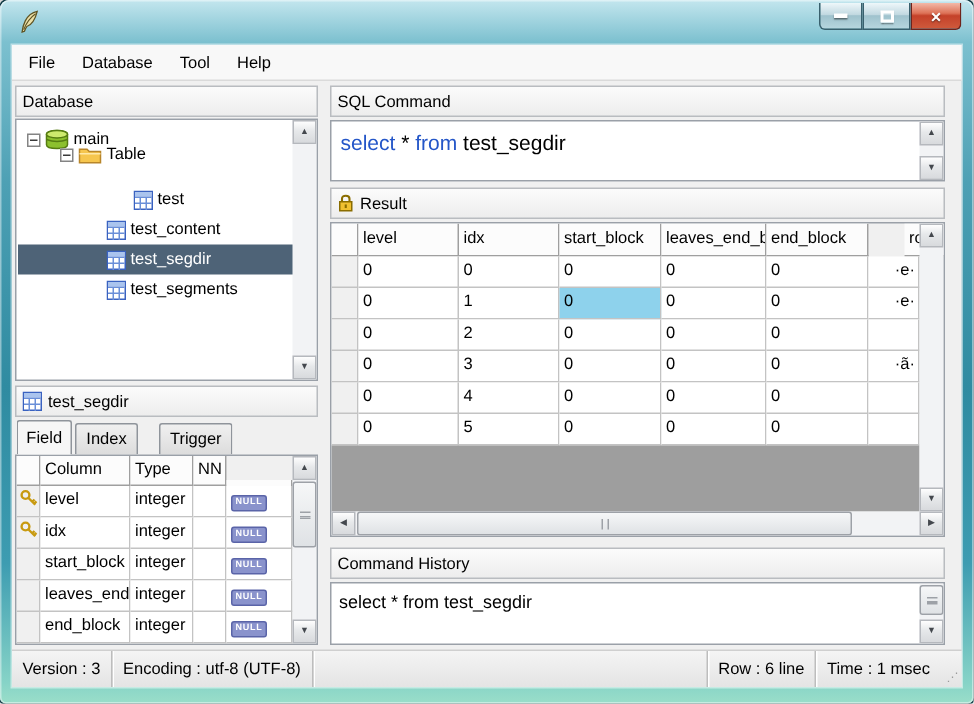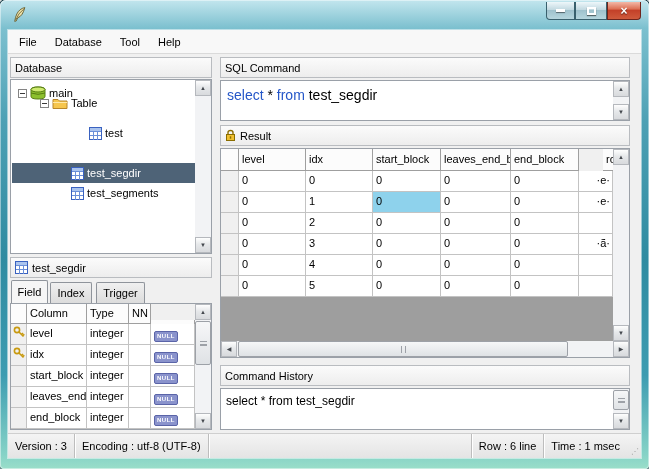--- a/index.html
+++ b/index.html
@@ -151,20 +151,27 @@
           </svg>
         <span class="tree-label">Table</span>
       </div>
       <div class="tree-row" style="top:43px;padding-left:18px;">
         <span style="width:56px;flex:none;"></span>
         <svg class="ticon" width="13" height="13" viewBox="0 0 13 13">
             <use href="#i-table"></use>
           </svg>
         <span class="tree-label">test</span>
       </div>
+      <div class="tree-row" style="top:63px;">
+        <span style="width:56px;flex:none;"></span>
+        <svg class="ticon" width="13" height="13" viewBox="0 0 13 13">
+            <use href="#i-table"></use>
+          </svg>
+        <span class="tree-label">test_content</span>
+      </div>
       <div class="tree-row selected" style="top:83px;">
         <span style="width:56px;flex:none;"></span>
         <svg class="ticon" width="13" height="13" viewBox="0 0 13 13">
             <use href="#i-table"></use>
           </svg>
         <span class="tree-label">test_segdir</span>
       </div>
       <div class="tree-row" style="top:103px;">
         <span style="width:56px;flex:none;"></span>
         <svg class="ticon" width="13" height="13" viewBox="0 0 13 13">
@@ -185,21 +192,21 @@
         </svg>
       <span>test_segdir</span>
     </div>
 
     <div class="tab active" style="left:3px;top:250px;width:37px;height:23px;">
         <span>Field</span>
       </div>
     <div class="tab" style="left:42px;top:252px;width:42px;height:21px;">
         <span>Index</span>
       </div>
-    <div class="tab" style="left:88px;top:252px;width:49px;height:21px;">
+    <div class="tab" style="left:98px;top:252px;width:49px;height:21px;">
         <span>Trigger</span>
       </div>
 
     <div class="box" style="left:2px;top:273px;width:202px;height:127px;background:#f0f0f0;">
 
       <div class="gcell head" style="left:0;top:0;width:16px;height:20px;"></div>
       <div class="gcell head" style="left:16px;top:0;width:60px;height:20px;">Column</div>
       <div class="gcell head" style="left:76px;top:0;width:42px;height:20px;">Type</div>
       <div class="gcell head" style="left:118px;top:0;width:22px;height:20px;">NN</div>
       <div class="gcell head" style="left:140px;top:16px;width:44px;height:20px;">Default</div>

